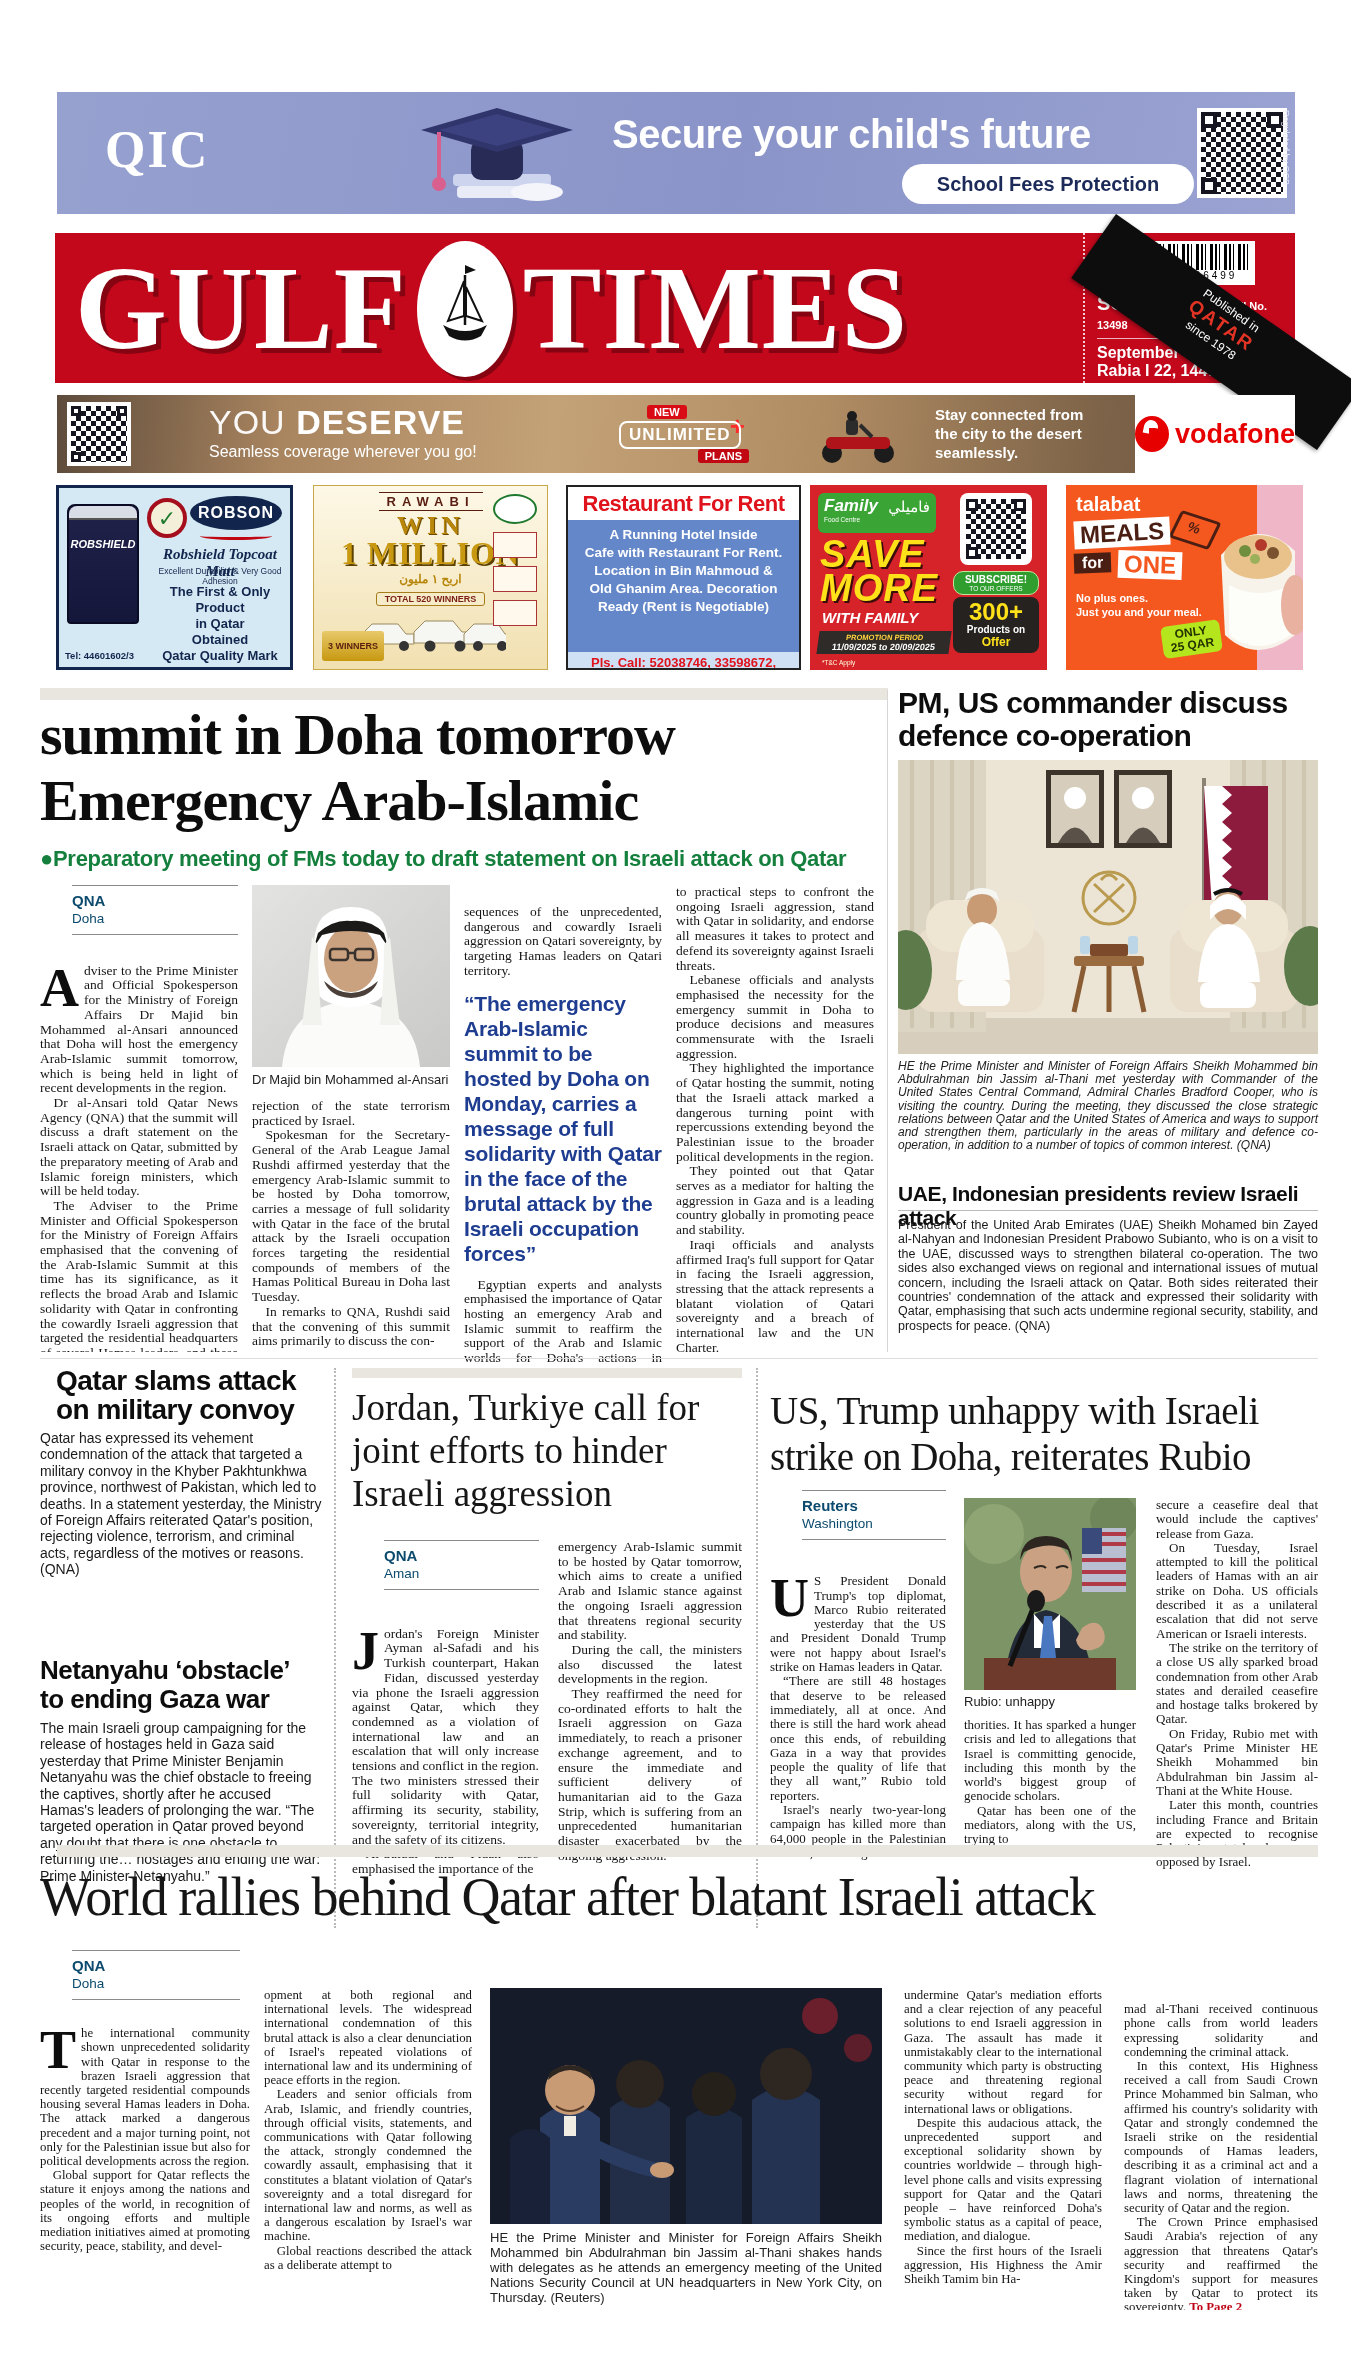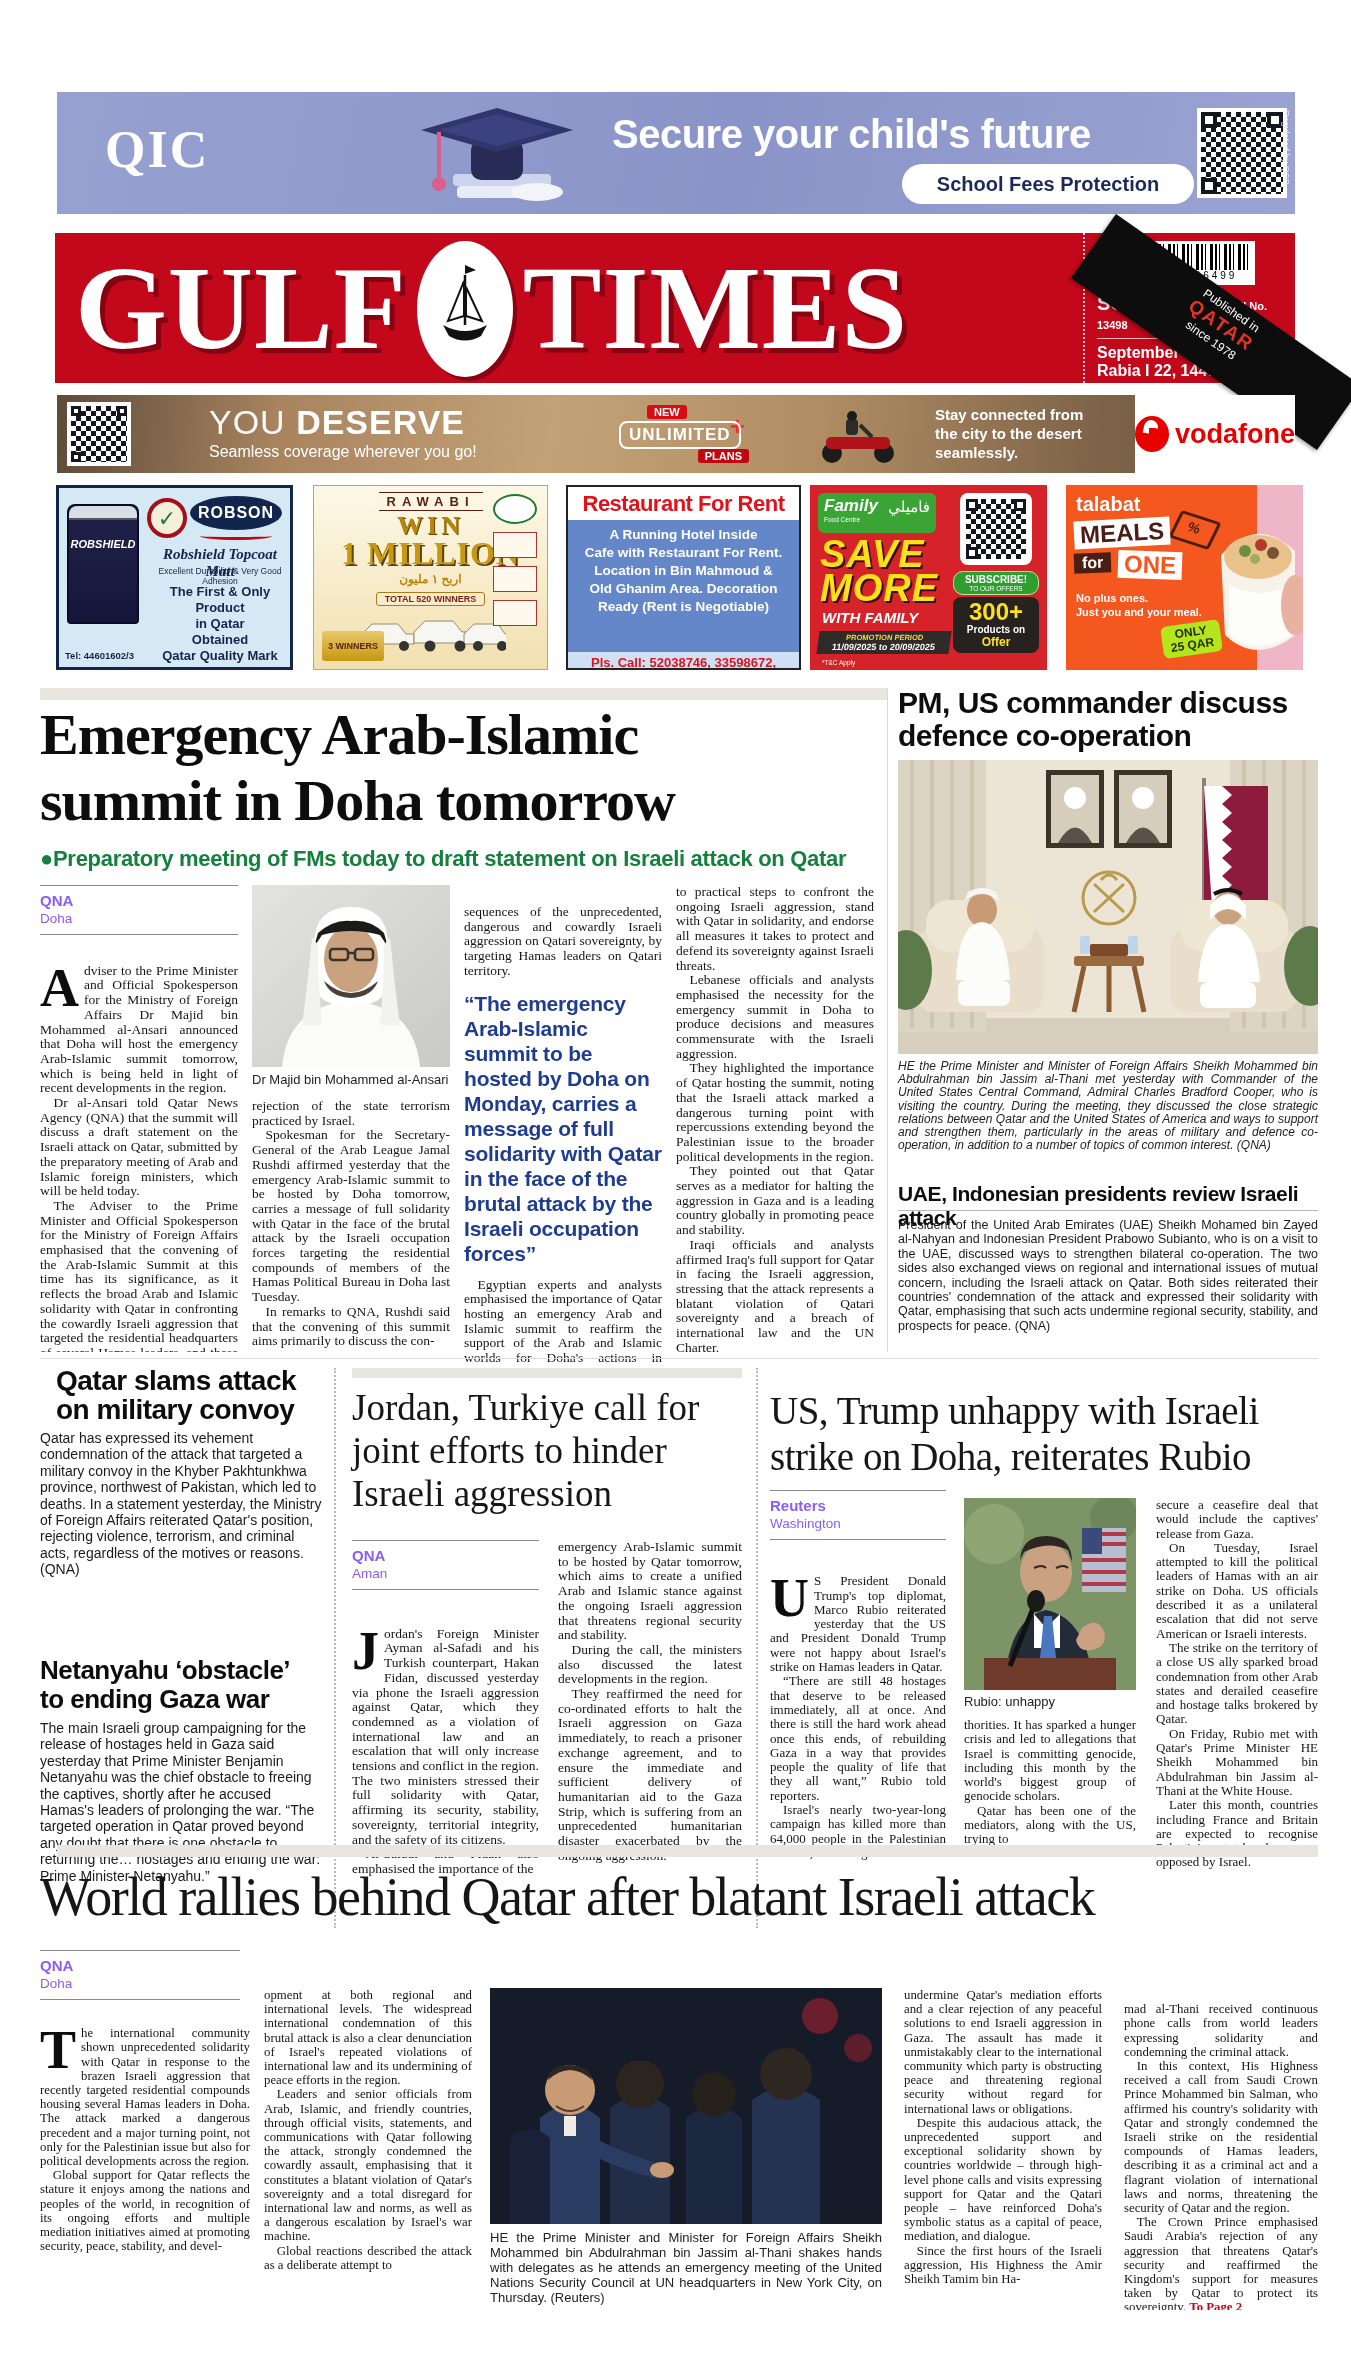--- a/index.html
+++ b/index.html
@@ -98,21 +98,21 @@
   .tb-tag { position:absolute; left:108px; top:30px; width:42px; height:30px; border:3px solid #4a1e12; transform:rotate(18deg) skewX(-8deg); border-radius:4px; }
   .tb-tag b { position:absolute; left:10px; top:2px; font-size:14px; color:#4a1e12; }
   .tb-txt { position:absolute; left:10px; top:106px; font-weight:bold; font-size:11px; line-height:14px; }
   .tb-only { position:absolute; left:96px; top:138px; background:#b5e61d; color:#243300; font-weight:bold; font-size:12px; line-height:13px; padding:3px 8px; border-radius:6px; transform:rotate(-8deg); text-align:center; }
   .tb-wrap { position:absolute; right:0; top:0; width:92px; height:185px; overflow:hidden; }
 
   
   .kicker-bar { background:#e9e6e0; }
   .lead-head { left:40px; top:702px; width:850px; font-family:"Liberation Serif",serif; font-weight:bold; font-size:58px; line-height:66px; letter-spacing:-1px; color:#0d0d0d; }
   .lead-sub { left:40px; top:846px; width:850px; color:#15803d; font-weight:bold; font-size:22px; letter-spacing:-0.3px; }
-  .byline { font-size:14px; color:#8b5cf6; border-top:1px solid #8a8a8a; border-bottom:1px solid #8a8a8a; padding:6px 0 8px 0; }
+  .byline { font-size:14px; color:#0c4a6e; border-top:1px solid #8a8a8a; border-bottom:1px solid #8a8a8a; padding:6px 0 8px 0;margin-left:32px; }
   .byline .ag { font-weight:bold; font-size:15px; }
   .byline .pl { font-size:13.5px; margin-top:2px; }
   .bodyserif { font-family:"Liberation Serif",serif; font-size:13.5px; line-height:14.7px; text-align:justify; color:#151515; white-space:pre-line; }
   .dropcap { float:left; font-family:"Liberation Serif",serif; font-weight:bold; font-size:54px; line-height:44px; padding:2px 5px 0 0; color:#0d0d0d; }
   .maincol { overflow:hidden; }
   .photo-cap { font-size:13px; line-height:15px; color:#222; }
   .pullq { color:#1e3c90; font-weight:bold; font-size:21px; line-height:25px; letter-spacing:-0.2px; }
   .sans-head { font-weight:bold; color:#0d0d0d; letter-spacing:-0.5px; }
   .cap-just { font-size:12px; line-height:13.2px; text-align:justify; color:#222;font-style:italic; }
   .sans-body { font-size:12.5px; line-height:14.4px; text-align:justify; color:#1a1a1a; white-space:pre-line; }
@@ -336,22 +336,22 @@
       <div>Just you and your meal.</div>
     </div>
     <div class="tb-only">
       <div>ONLY</div>
       <div>25 QAR</div>
     </div>
   </div>
 
   <div class="abs kicker-bar" style="left:40px;top:688px;width:848px;height:12px;"></div>
   <div class="abs lead-head">
+    <div>summit in Doha tomorrow</div>
     <div>Emergency Arab-Islamic</div>
-    <div>summit in Doha tomorrow</div>
   </div>
   <div class="abs lead-sub">
     <span>●</span><span>Preparatory meeting of FMs today to draft statement on Israeli attack on Qatar</span>
   </div>
 
   <div class="abs maincol" style="left:40px;top:885px;width:198px;height:467px;">
     <div class="byline">
       <div class="ag">QNA</div>
       <div class="pl">Doha</div>
     </div>

